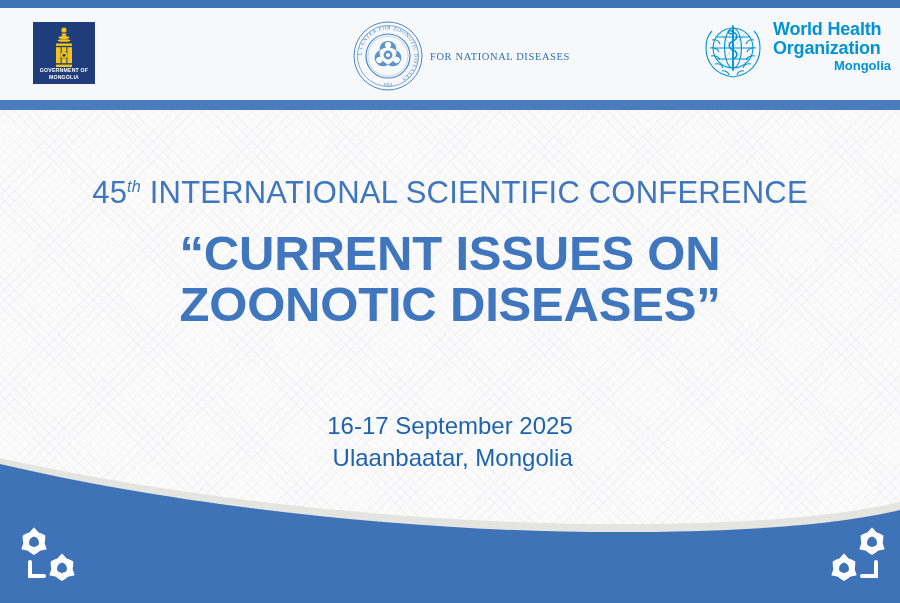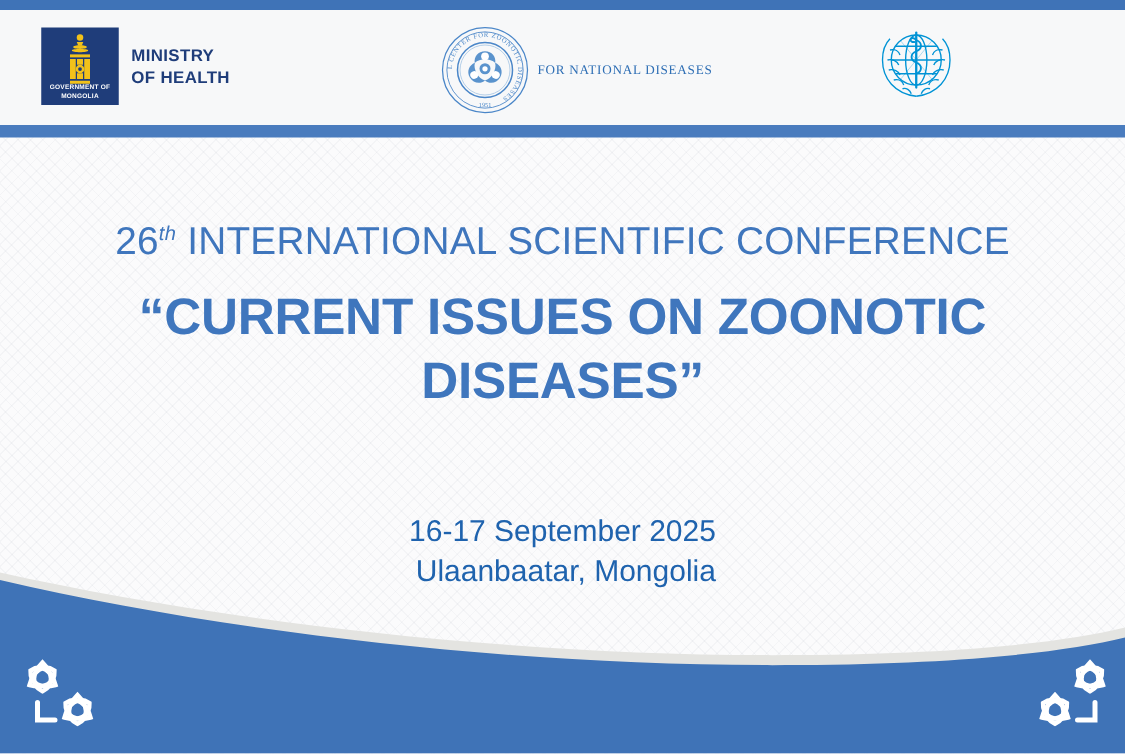--- a/index.html
+++ b/index.html
@@ -176,21 +176,21 @@
     line-height: 0;
     font-style: italic;
   }
 
   .title-main {
     position: absolute;
     left: 60px; top: 118px;
     width: 780px;
     text-align: center;
     color: #3f76bd;
-    font-size: 41px;
+    font-size: 49px;
     font-weight: bold;
     line-height: 51px;
     letter-spacing: -0.2px;
   }
 
   .subtitle {
     position: absolute;
     left: 0; top: 300px;
     width: 900px;
     text-align: center;
@@ -261,21 +261,21 @@
           <path d="M0,-12 C8,-4 10,6 0,11 C-10,6 -8,-4 0,-12 Z" transform="rotate(120)"></path>
           <path d="M0,-12 C8,-4 10,6 0,11 C-10,6 -8,-4 0,-12 Z" transform="rotate(240)"></path>
         </g>
         <path d="M16,40 L16,54 L30,54" stroke-width="4"></path>
       </g>
     </g>
   </svg>
 
   <div class="main">
 
-    <div class="title-line1"><span>26</span><sup>th</sup><span> INTERNATIONAL SCIENTIFIC CONFERENCE</span></div>
+    <div class="title-line1"><span>45</span><sup>th</sup><span> INTERNATIONAL SCIENTIFIC CONFERENCE</span></div>
 
     <div class="title-main">
       <span>“CURRENT ISSUES ON ZOONOTIC</span>
       <span>DISEASES”</span>
     </div>
 
     <div class="subtitle">
       <span class="subtitle-inner">
         <span class="subtitle-line">16-17 September 2025</span>
         <span class="subtitle-line">Ulaanbaatar, Mongolia</span>
@@ -307,24 +307,20 @@
         </g>
         <g fill="#1f3d7a">
           <circle cx="31" cy="33.2" r="1.5"></circle>
         </g>
       </svg>
       <span class="caption">
         <span>GOVERNMENT OF</span><br>
         <span>MONGOLIA</span>
       </span>
     </span>
-    <span class="moh-text">
-      <span>MINISTRY</span><br>
-      <span>OF HEALTH</span>
-    </span>
   </div>
 
   <div class="logo-ncz">
     <svg width="72" height="72" viewBox="0 0 72 72">
       <circle cx="36" cy="36" r="34" fill="none" stroke="#4a86c8" stroke-width="1"></circle>
       <circle cx="36" cy="36" r="30.5" fill="none" stroke="#4a86c8" stroke-width="0.7"></circle>
       <circle cx="36" cy="36" r="22" fill="none" stroke="#4a86c8" stroke-width="1.2"></circle>
       <circle cx="36" cy="36" r="20" fill="none" stroke="#9dc0e2" stroke-width="0.6"></circle>
 
       <defs>
@@ -386,15 +382,21 @@
       </g>
 
       <g stroke="#0093d5" fill="none" stroke-width="1.8" stroke-linecap="round">
         <path d="M33,6 L33,50"></path>
       </g>
       <g stroke="#0093d5" fill="none" stroke-width="1.5">
         <path d="M33,12 C38,14 38,19 33,21 C28,23 28,28 33,30 C38,32 38,37 33,39"></path>
         <path d="M33,12 C31,10 29,10 28.5,11.5 C28,13 30,14 32,13.5"></path>
       </g>
     </svg>
+    <span class="who-text">
+      <span class="who-name">World Health</span>
+      <span class="who-name">Organization</span>
+      <span class="who-underline"></span>
+      <span class="who-country">Mongolia</span>
+    </span>
   </div>
 
 </div>
 
 </body></html>

